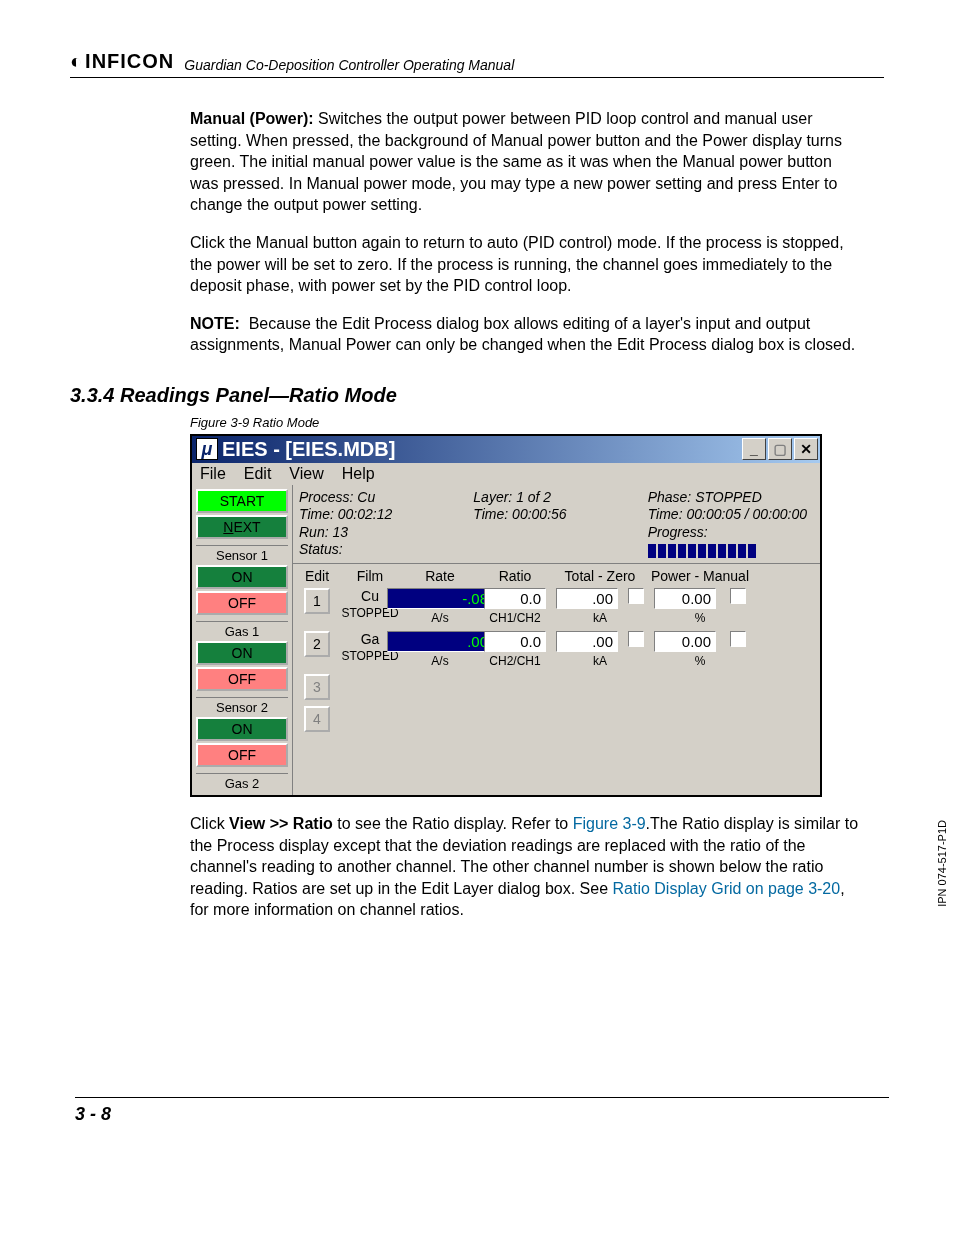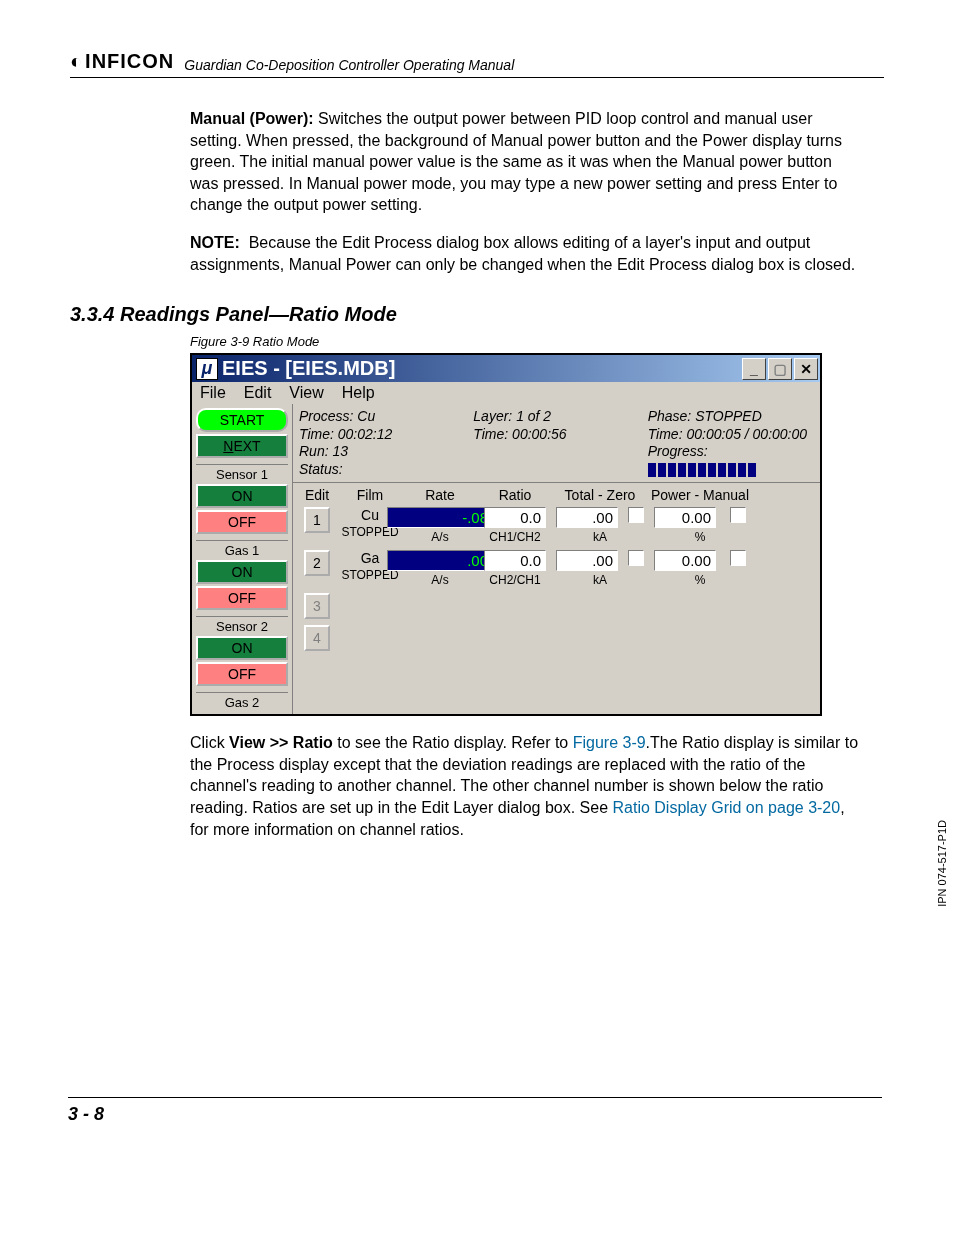--- a/index.html
+++ b/index.html
@@ -101,21 +101,21 @@
     padding: 4px;
     display:flex; flex-direction:column; gap:2px;
   }
   .btn3d {
     background:#15803d;
     border:2px outset #fff;
     padding:2px 4px;
     text-align:center;
     font-size:14px;
   }
-  .btn-start { background:#00ff00; font-weight:normal;border-radius:10px; }
+  .btn-start { background:#00ff00; font-weight:normal; }
   .btn-off { background:#ff8080; }
   .group-label { font-size:13px; text-align:center; margin-top:4px; border-top:1px solid #808080; padding-top:2px; position:relative; }
   .group-label::before, .group-label::after { content:""; }
   .rightarea {
     flex:1;
     border-left:1px solid #808080;
     display:flex; flex-direction:column;
   }
   .status-row {
     display:flex;
@@ -166,21 +166,21 @@
   .sub { font-size:12px; }
   .checkbox {
     width:14px; height:14px; border:1px solid #808080; border-right-color:#fff; border-bottom-color:#fff;
     background:#fff; display:inline-block; margin-left:6px; vertical-align:middle;
   }
   .total-cell { display:flex; align-items:flex-start; justify-content:center; gap:4px; }
   .power-cell { display:flex; align-items:flex-start; justify-content:center; gap:8px; }
   .link { color:#0369a1; }
   .footer {
     position:absolute;
-    bottom: 30px; left:68px;
+    bottom: 30px; left:75px;
     font-style:italic; font-weight:bold; font-size:18px;
     border-top:1px solid #000;
     width: 814px;
     padding-top:6px;
   }
   .side-text {
     position:absolute;
     right: 18px; top: 820px;
     transform: rotate(-90deg);
     transform-origin: right top;
@@ -194,20 +194,21 @@
   <div class="header">
     <span class="logo-text">
       <span class="logo-icon">◐</span>
       <span>INFICON</span>
     </span>
     <span class="manual-title">Guardian Co-Deposition Controller Operating Manual</span>
   </div>
 
   <div class="body-text">
     <p><b>Manual (Power): </b><span>Switches the output power between PID loop control and manual user setting. When pressed, the background of Manual power button and the Power display turns green. The initial manual power value is the same as it was when the Manual power button was pressed. In Manual power mode, you may type a new power setting and press Enter to change the output power setting.</span></p>
+    <p>Click the Manual button again to return to auto (PID control) mode. If the process is stopped, the power will be set to zero. If the process is running, the channel goes immediately to the deposit phase, with power set by the PID control loop.</p>
   </div>
 
   <div class="note">
     <p><span class="note-label">NOTE:</span>&nbsp;&nbsp;<span>Because the Edit Process dialog box allows editing of a layer's input and output assignments, Manual Power can only be changed when the Edit Process dialog box is closed.</span></p>
   </div>
 
   <div class="section-heading">3.3.4  Readings Panel—Ratio Mode</div>
   <div class="figure-caption">Figure 3-9  Ratio Mode</div>
 
   <div class="screenshot">

